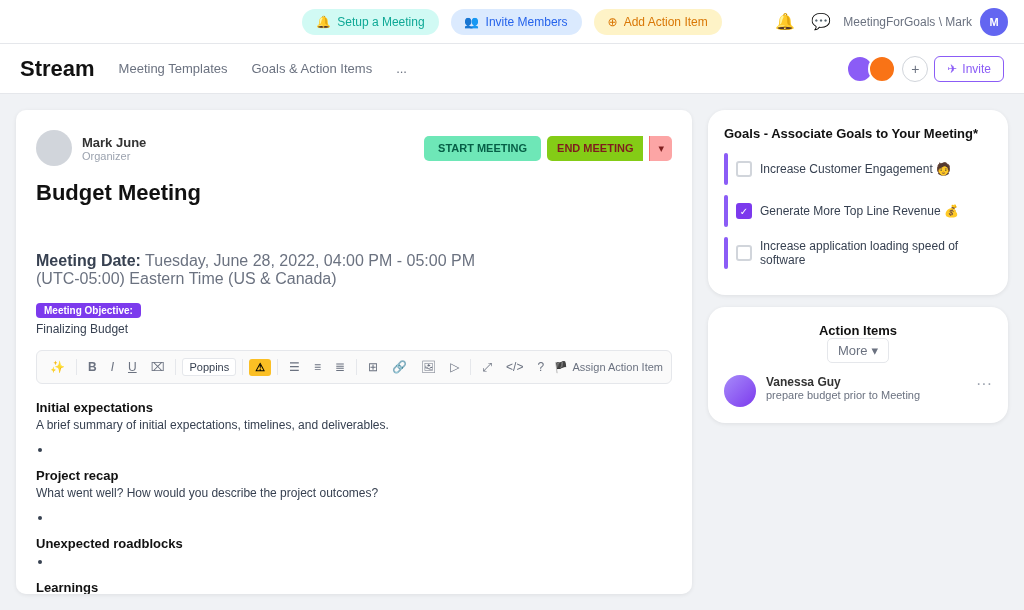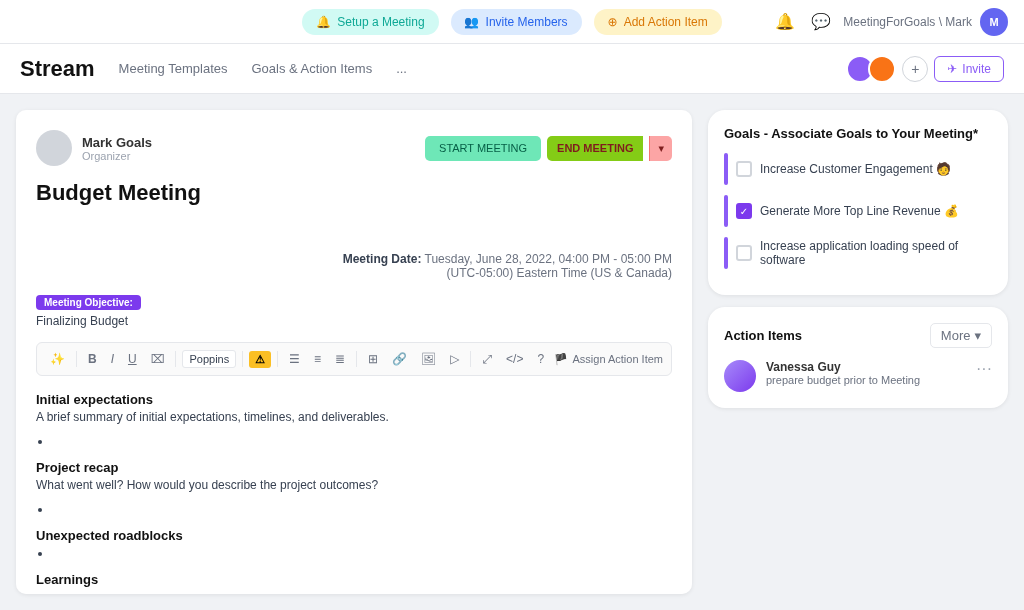--- a/index.html
+++ b/index.html
@@ -93,27 +93,27 @@
       display: flex;
       align-items: center;
       justify-content: space-between;
       margin-bottom: 14px;
     }
     .organizer-info { display: flex; align-items: center; gap: 10px; }
     .org-avatar { width: 36px; height: 36px; border-radius: 50%; background: #d1d5db; }
     .org-name { font-weight: 600; font-size: 13px; }
     .org-role { color: #9ca3af; font-size: 11px; }
     .meeting-actions { display: flex; gap: 6px; }
-    .btn-start { background: #6ee7b7; color: #065f46; border: none; padding: 6px 14px; border-radius: 5px; font-size: 11px; font-weight: 400; cursor: pointer; }
+    .btn-start { background: #6ee7b7; color: #065f46; border: none; padding: 6px 14px; border-radius: 5px; font-size: 11px; font-weight: 700; cursor: pointer; }
     .btn-end { background: #84cc16; color: #7f1d1d; border: none; padding: 6px 10px; border-radius: 5px 0 0 5px; font-size: 11px; font-weight: 600; cursor: pointer; }
     .btn-end-caret { background: #fca5a5; color: #7f1d1d; border: none; border-left: 1px solid #f87171; padding: 6px 8px; border-radius: 0 5px 5px 0; cursor: pointer; font-size: 11px; }
 
     .meeting-title { font-size: 22px; font-weight: 700; color: #111; margin-bottom: 46px; }
 
-    .meeting-date { text-align: right; font-size: 12px; color: #6b7280; margin-bottom: 14px; }
+    .meeting-date { text-align: left; font-size: 16px; color: #6b7280; margin-bottom: 14px; }
     .meeting-date strong { color: #374151; }
 
     .objective-badge { display: inline-block; background: #7c3aed; color: #fff; font-size: 10px; font-weight: 600; padding: 2px 8px; border-radius: 4px; margin-bottom: 4px; }
     .objective-text { font-size: 12px; color: #374151; margin-bottom: 14px; }
 
     
     .editor-toolbar {
       border: 1px solid #e5e7eb;
       border-radius: 6px;
       padding: 6px 8px;
@@ -153,21 +153,21 @@
     .card-title { font-weight: 700; font-size: 13px; color: #111; margin-bottom: 12px; }
 
     
     .goal-item { display: flex; align-items: center; gap: 8px; margin-bottom: 10px; }
     .goal-bar { width: 4px; height: 32px; background: #8b5cf6; border-radius: 2px; flex-shrink: 0; }
     .goal-checkbox { width: 16px; height: 16px; border-radius: 3px; border: 2px solid #d1d5db; flex-shrink: 0; display: flex; align-items: center; justify-content: center; }
     .goal-checkbox.checked { background: #7c3aed; border-color: #7c3aed; }
     .goal-text { font-size: 12px; color: #374151; }
 
     
-    .action-item-header { display: flex; justify-content: space-between; align-items: center; margin-bottom: 12px; }
+    .action-item-header { display: flex; justify-content: space-between; align-items: center; margin-bottom: 12px; flex-direction: column; }
     .more-btn { display: flex; align-items: flex-end; gap: 4px; background: none; border: 1px solid #e5e7eb; padding: 4px 10px; border-radius: 5px; font-size: 13px; color: #6b7280; cursor: pointer; }
     .action-item { display: flex; align-items: flex-start; gap: 10px; }
     .action-avatar { width: 32px; height: 32px; border-radius: 50%; background: #d1d5db; flex-shrink: 0; overflow: hidden; }
     .action-person { font-weight: 600; font-size: 12px; }
     .action-task { font-size: 11px; color: #6b7280; }
     .action-dots { margin-left: auto; color: #9ca3af; font-size: 16px; cursor: pointer; }
 
     
     .left-panel::-webkit-scrollbar { width: 4px; }
     .left-panel::-webkit-scrollbar-thumb { background: #d1d5db; border-radius: 2px; }
@@ -215,21 +215,21 @@
 </div>
 
 <div class="main-layout">
 
   <div class="left-panel">
 
     <div class="organizer-row">
       <div class="organizer-info">
         <div class="org-avatar"></div>
         <div>
-          <div class="org-name">Mark Goals</div>
+          <div class="org-name">Mark June</div>
           <div class="org-role">Organizer</div>
         </div>
       </div>
       <div class="meeting-actions">
         <button class="btn-start">START MEETING</button>
         <button class="btn-end">END MEETING</button>
         <button class="btn-end-caret">▾</button>
       </div>
     </div>
 

